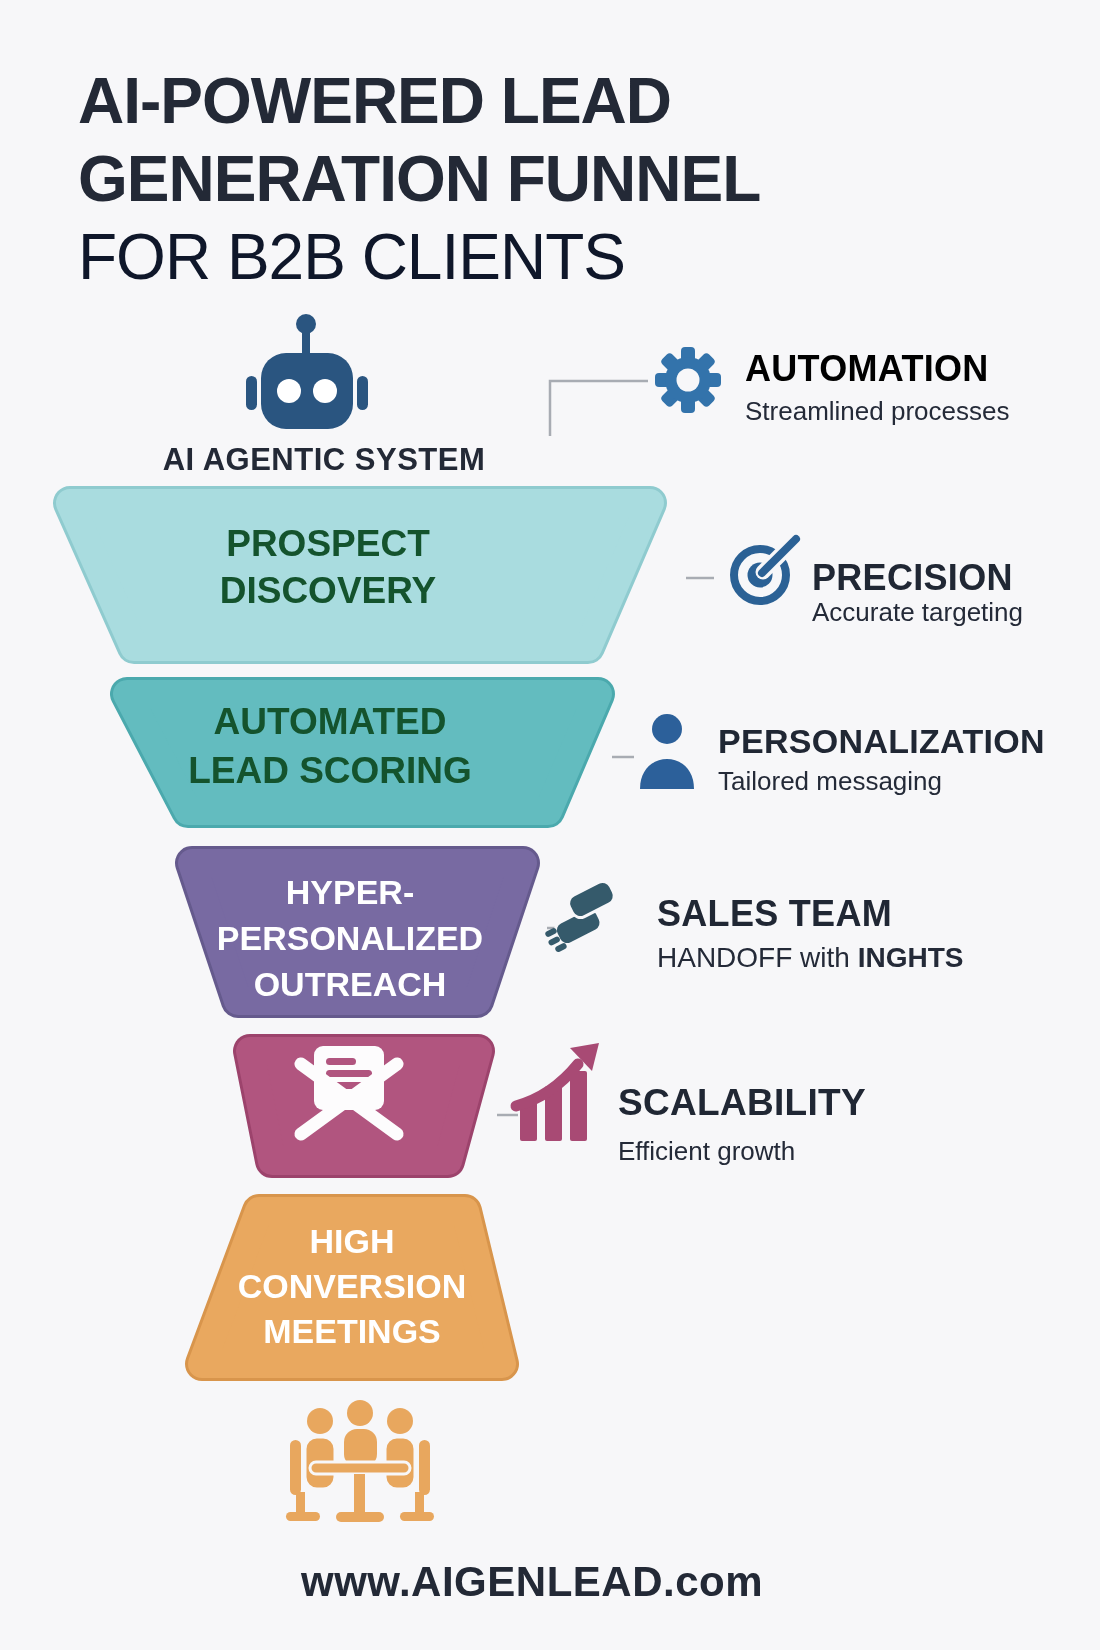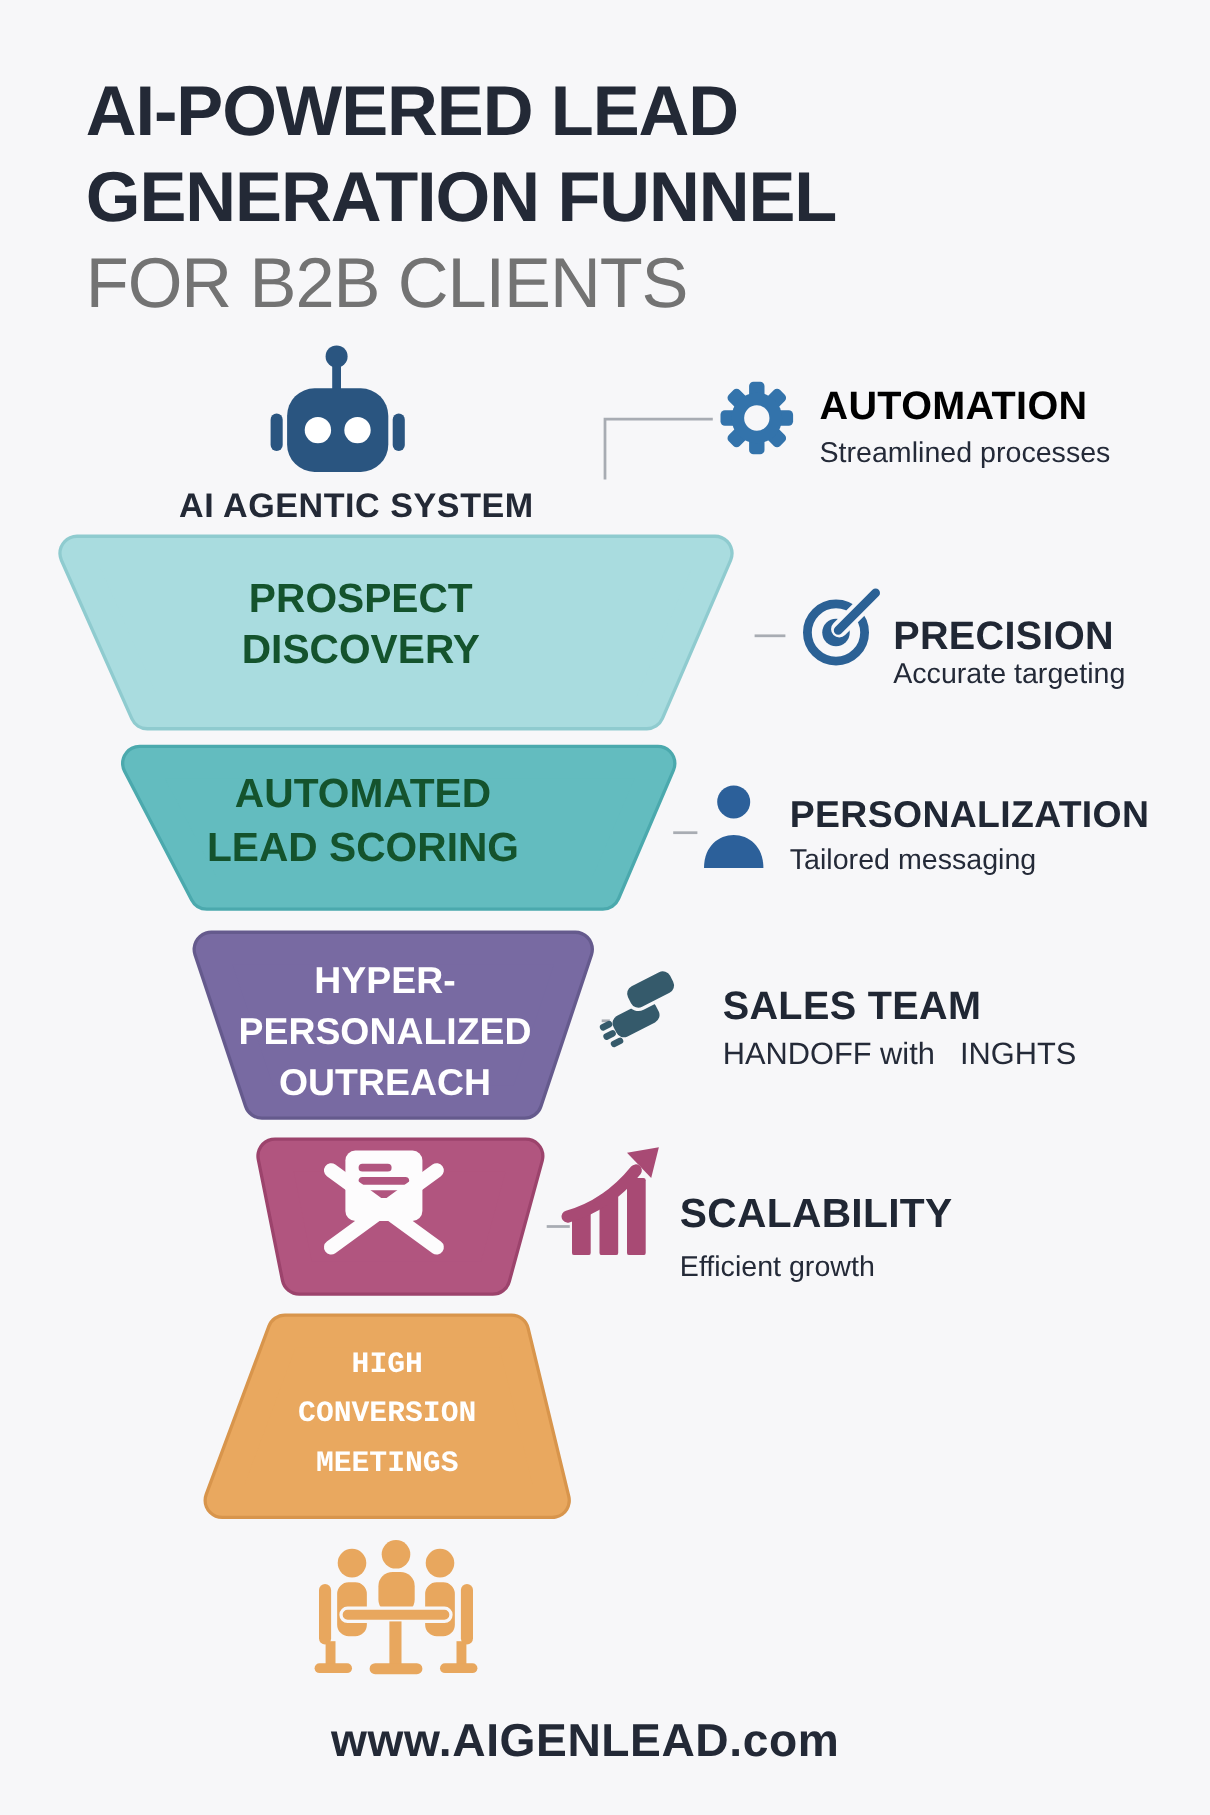--- a/index.html
+++ b/index.html
@@ -6,42 +6,42 @@
   .canvas{
     position:relative;width:1100px;height:1650px;margin:0 auto;
     background:#f7f7f9;overflow:hidden;
     font-family:"Liberation Sans",sans-serif;color:#232936;
   }
   svg.layer{position:absolute;left:0;top:0;}
   .abs{position:absolute;}
 
   .title{left:78px;top:62px;font-size:64px;line-height:78px;letter-spacing:-1px;}
   .t-bold{font-weight:800;}
-  .t-light{font-weight:400;color:#737373;}
+  .t-light{font-weight:400;color:#0f172a;}
 
   .ai-label{left:78px;top:442px;width:492px;text-align:center;
     font-size:31px;font-weight:800;letter-spacing:.5px;}
 
   .stage-label{text-align:center;font-weight:800;}
   .sl-1{left:78px;top:520px;width:500px;font-size:37px;line-height:47px;color:#14532d;}
   .sl-2{left:92px;top:697px;width:476px;font-size:37px;line-height:49px;color:#14532d;}
   .sl-3{left:150px;top:869px;width:400px;font-size:34px;line-height:46px;color:#ffffff;}
-  .sl-5{left:152px;top:1219px;width:400px;font-size:27px;line-height:45px;color:#ffffff;font-family:Liberation Mono, monospace;}
+  .sl-5{left:152px;top:1219px;width:400px;font-size:34px;line-height:45px;color:#ffffff;}
 
   .ann-title{font-weight:800;font-size:36px;color:#202734;letter-spacing:.3px;}
   .ann-sub{font-weight:400;font-size:26px;color:#242a38;}
   .automation-title{left:745px;top:348px;color:#000000;}
   .automation-sub{left:745px;top:396px;}
   .precision-title{left:812px;top:557px;}
   .precision-sub{left:812px;top:597px;}
   .personalization-title{left:718px;top:722px;font-size:34px;}
   .personalization-sub{left:718px;top:766px;}
   .sales-title{left:657px;top:893px;}
   .sales-sub{left:657px;top:942px;font-size:28px;}
-  .sales-sub .bold{font-weight:400;margin-left:15px;}
+  .sales-sub .bold{font-weight:700;}
   .scalability-title{left:618px;top:1082px;font-size:37px;}
   .scalability-sub{left:618px;top:1136px;}
 
   .footer{left:0;top:1558px;width:1064px;text-align:center;
     font-size:42px;font-weight:700;letter-spacing:.5px;}
 </style>
 </head>
 <body>
 
 <div class="canvas">

